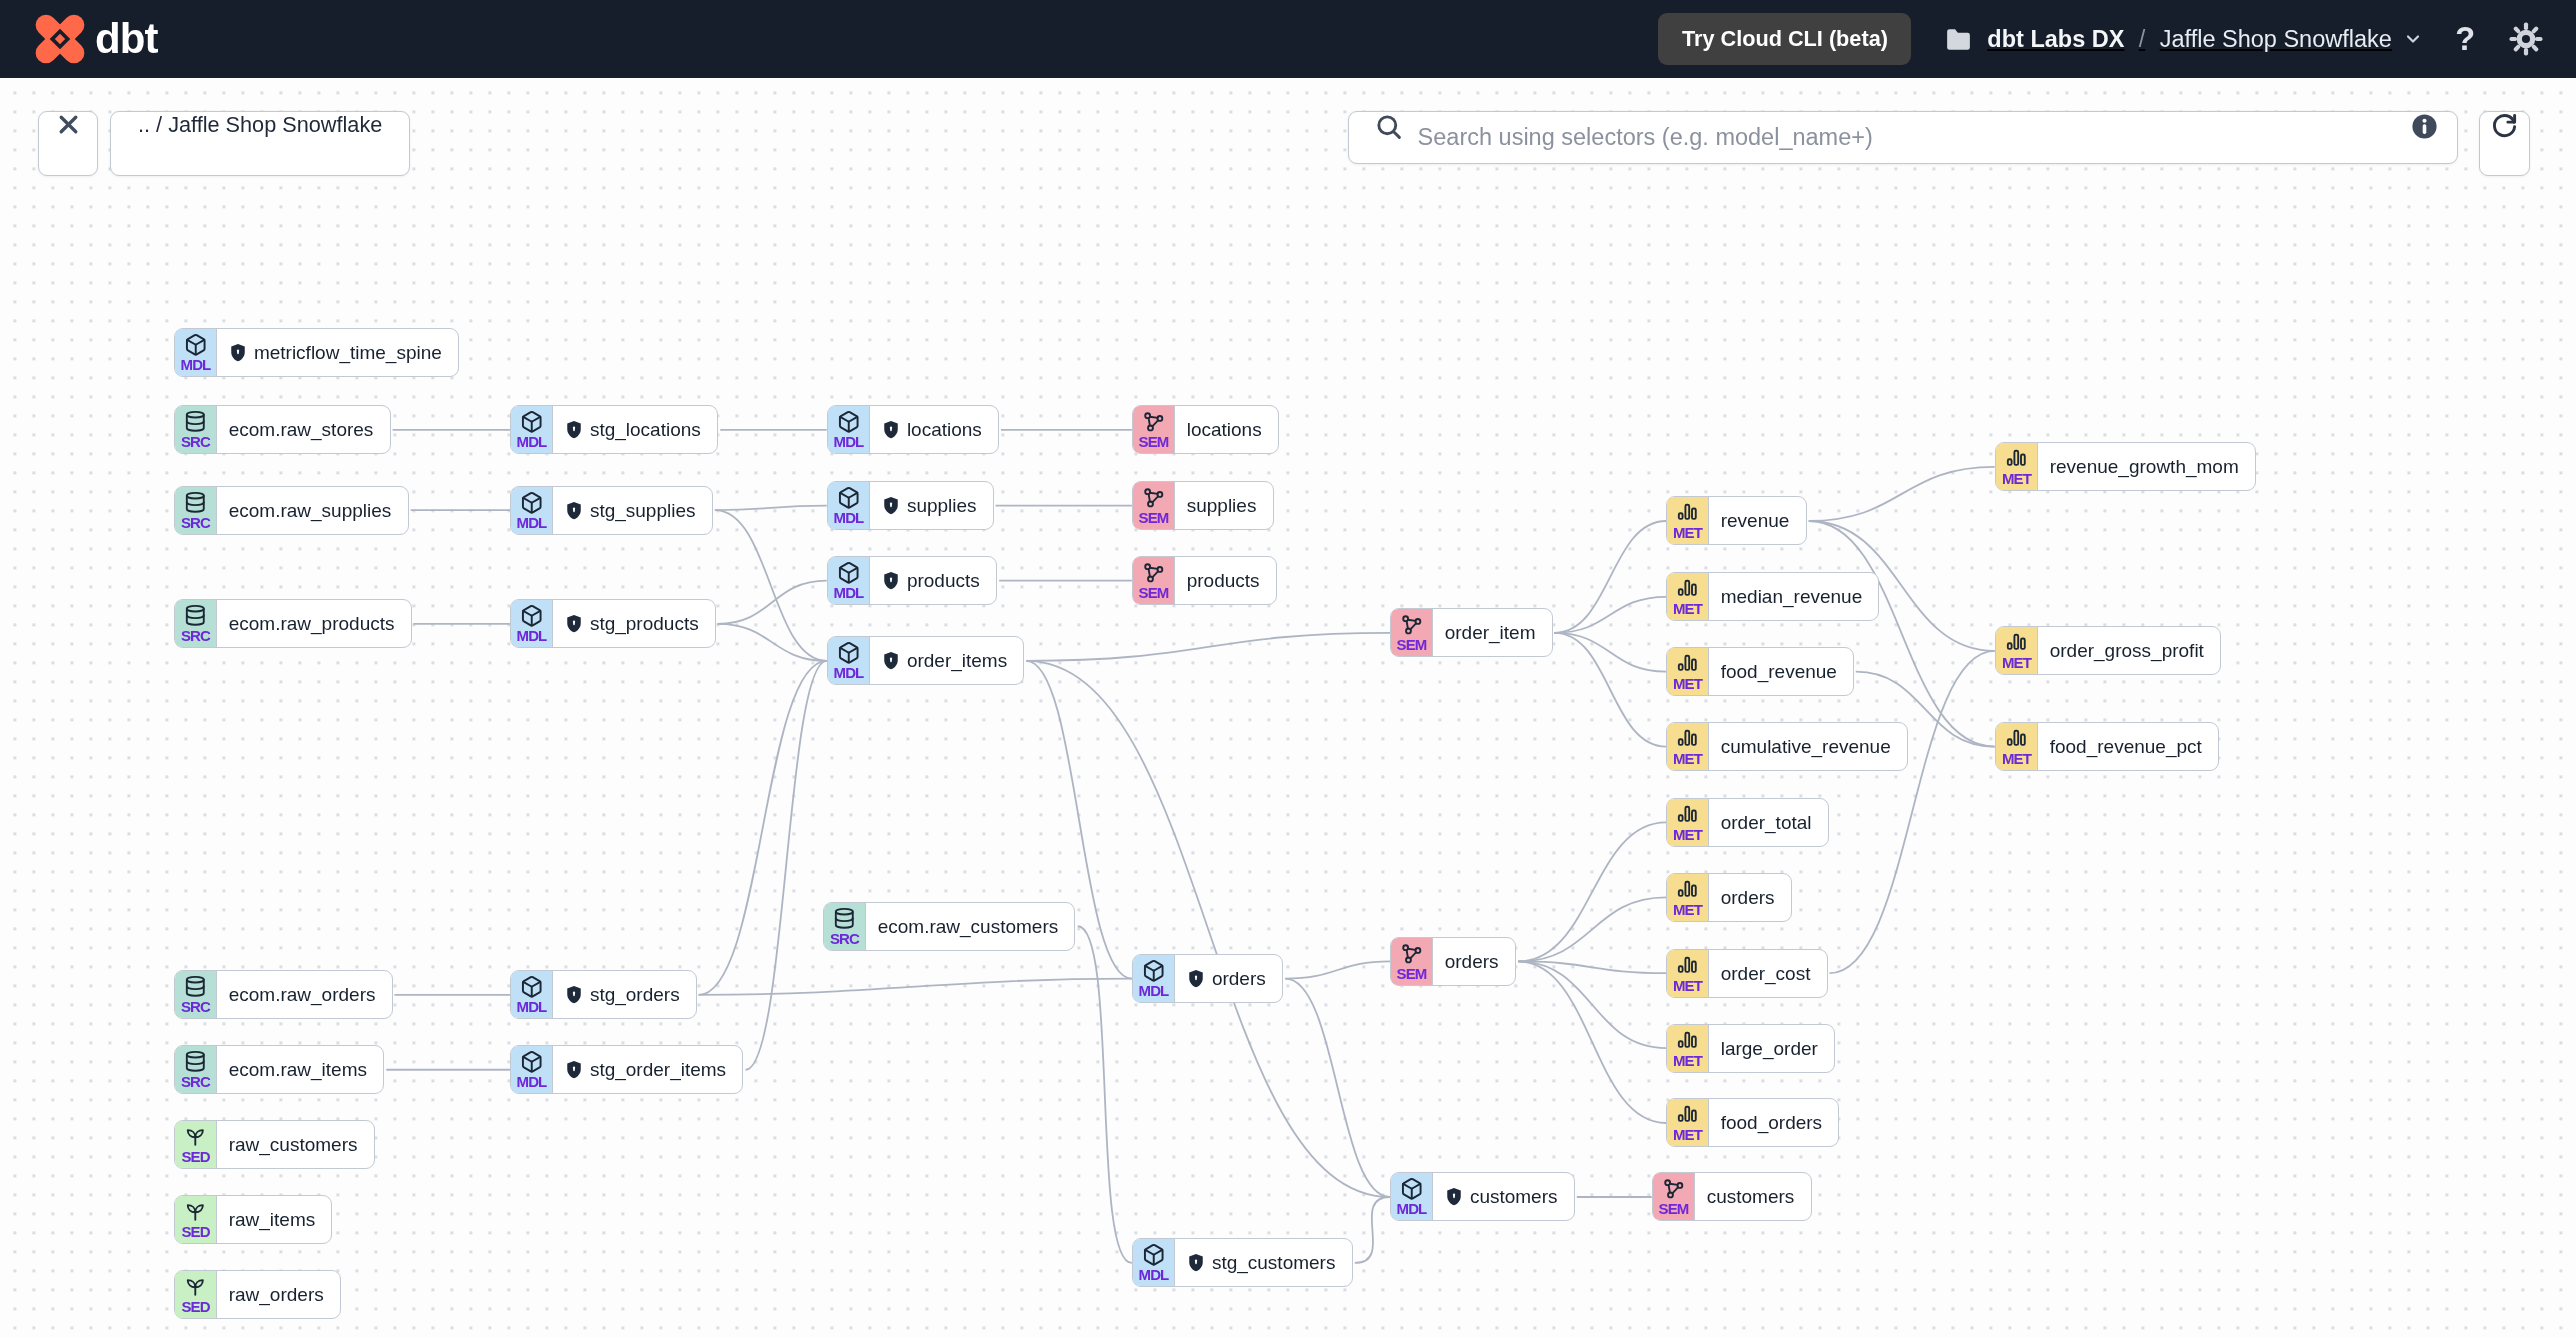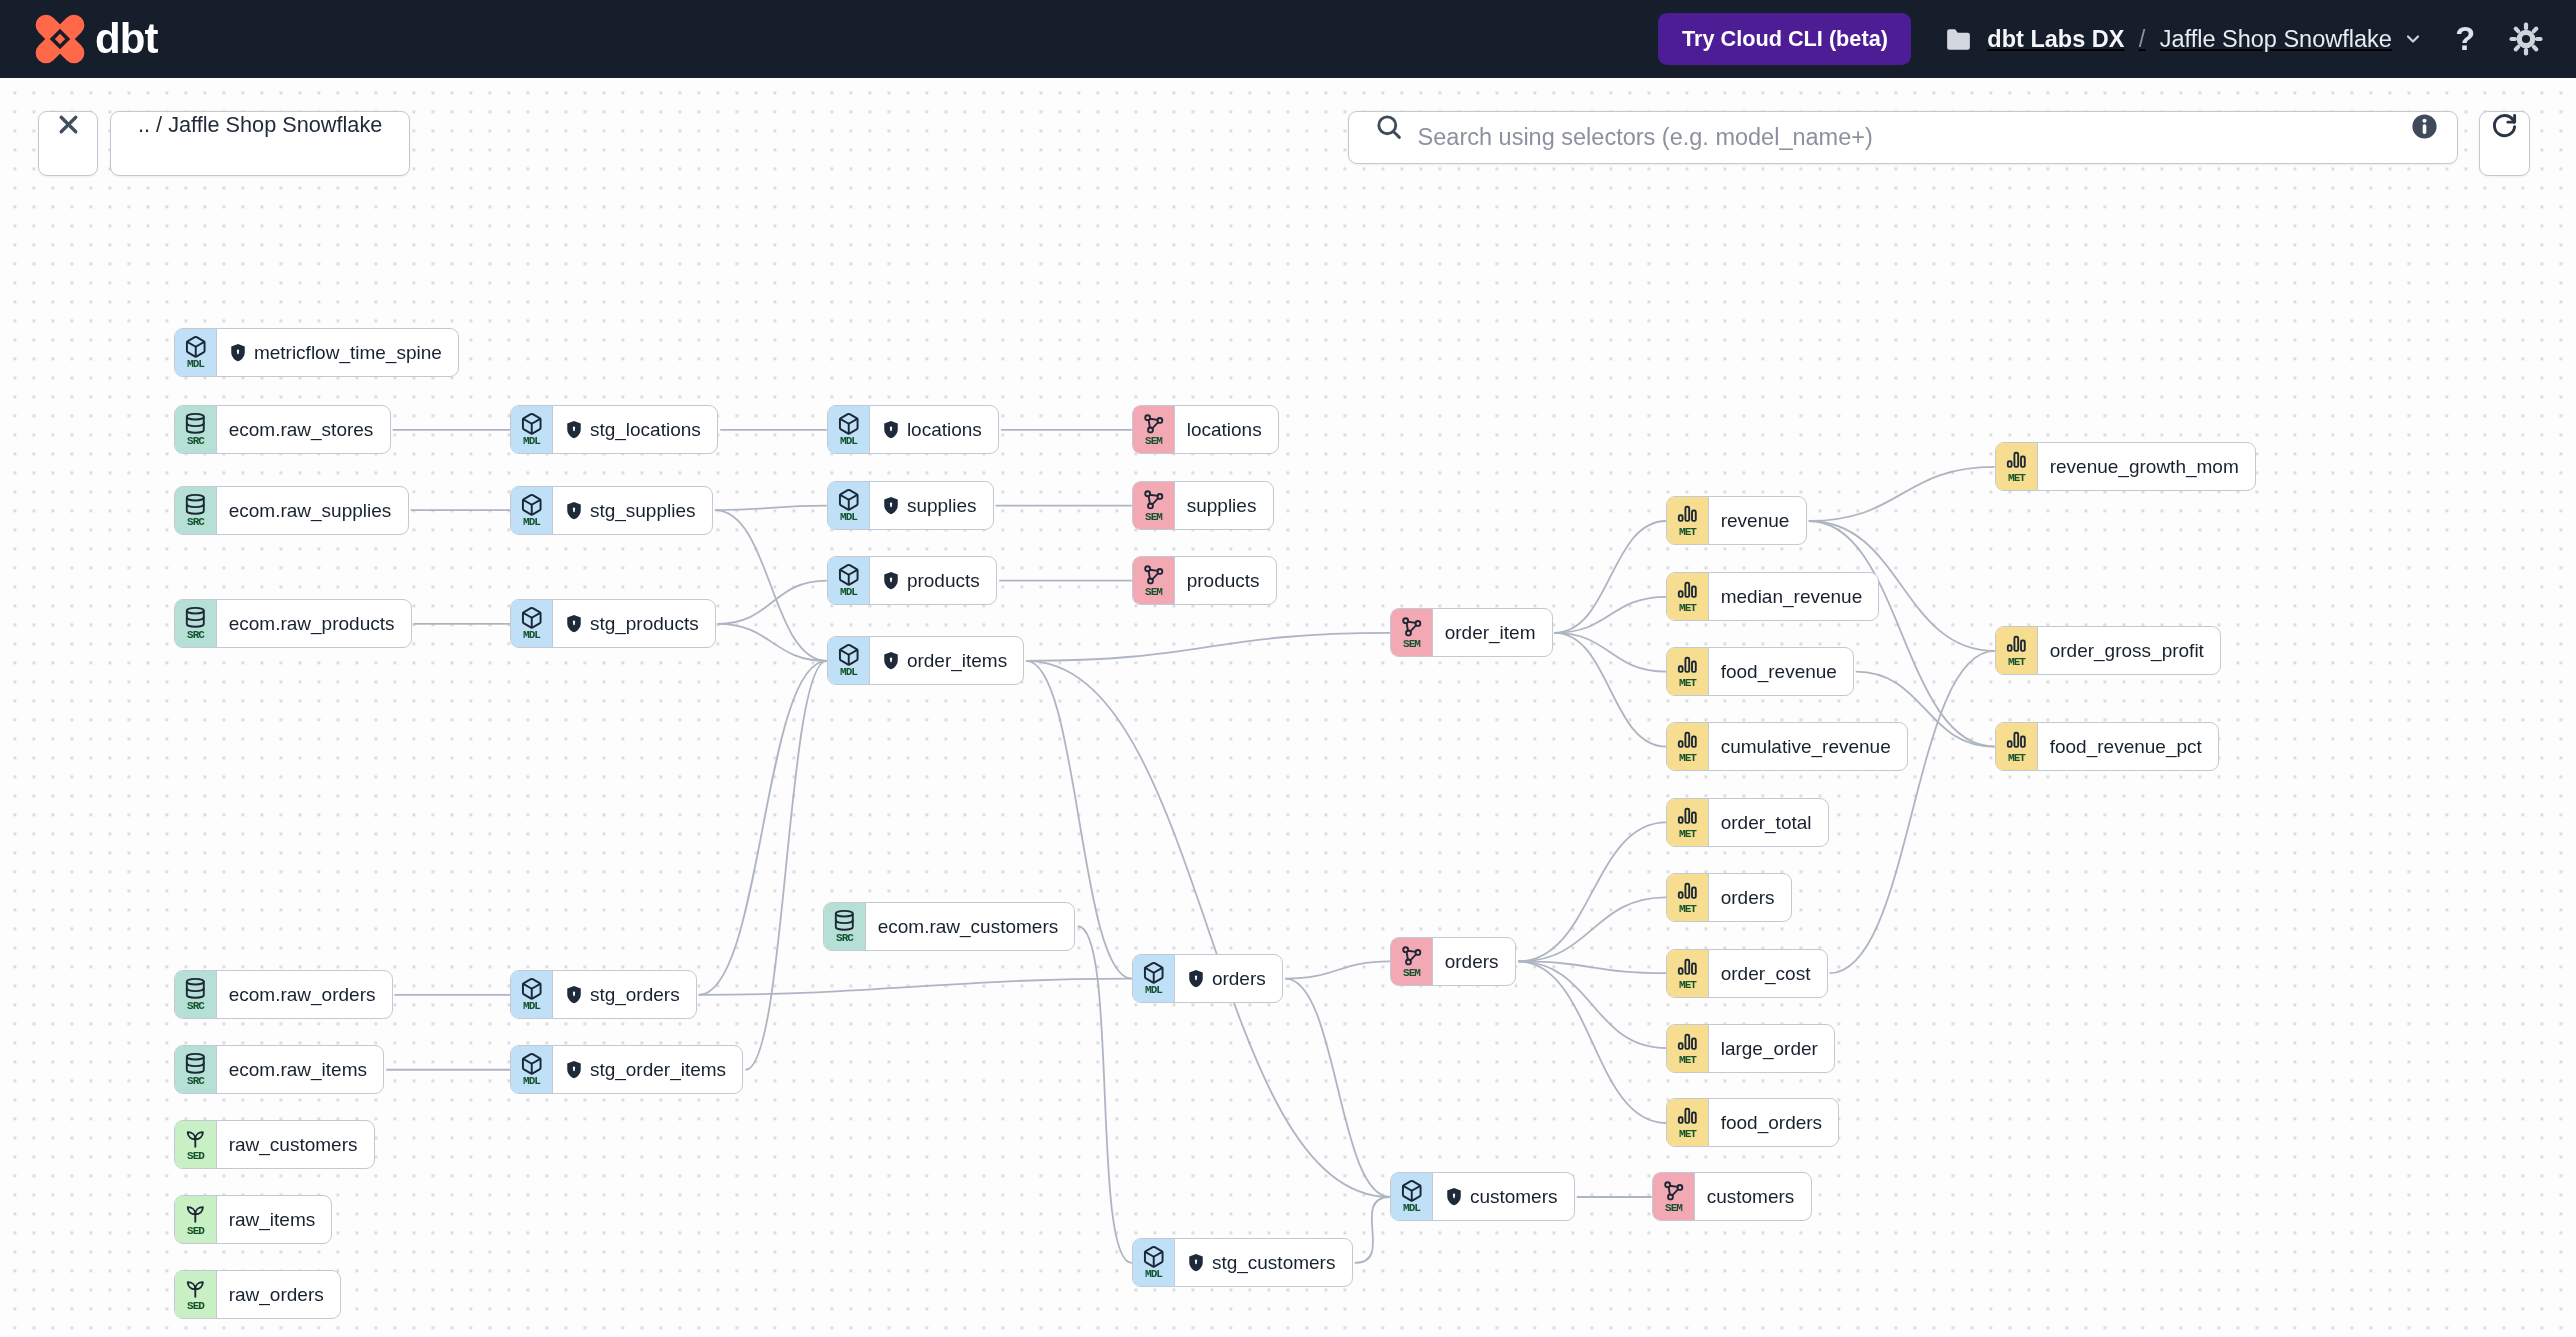--- a/index.html
+++ b/index.html
@@ -7,21 +7,21 @@
     font-family:"Liberation Sans", sans-serif; background:#fdfdfe; }
 
   
   .navbar { position:absolute; left:0; top:0; width:2576px; height:78px;
     background:#161d2b; display:flex; align-items:center; z-index:10; }
   .brand { display:flex; align-items:center; margin-left:34px; cursor:pointer; }
   .brand-text { color:#ffffff; font-size:42px; font-weight:bold; letter-spacing:-0.9px; margin-left:9px; }
   .nav-items { display:flex; align-items:center; gap:56px; margin-left:63px; }
   .nav-item { color:#eef1f5; font-size:23.5px; font-weight:bold; cursor:pointer; display:flex; align-items:center; gap:9px; }
   .nav-right { margin-left:auto; display:flex; align-items:center; gap:32.5px; margin-right:32.5px; }
-  .cta-btn { background:#4c1d95; color:#ffffff; font-size:21.7px; font-weight:bold;
+  .cta-btn { background:#404040; color:#ffffff; font-size:21.7px; font-weight:bold;
     border:none; border-radius:9px; padding:12.6px 23.5px; cursor:pointer; }
   .acct-group { display:flex; align-items:center; gap:14.4px;text-decoration:underline; }
   .acct-name { color:#f4f6f8; font-size:23.5px; font-weight:bold; }
   .path-sep { color:#8b93a1; font-size:23.5px; }
   .proj-name { color:#e9ecf1; font-size:23.5px; display:flex; align-items:center; gap:10.8px; cursor:pointer; }
   .help-q { color:#dfe3e9; font-size:32.5px; font-weight:bold; cursor:pointer; }
   .icon-btn { cursor:pointer; display:flex; align-items:center; }
 
   
   .canvas-bg { position:absolute; left:0; top:78px; width:2576px; height:1260px;
@@ -42,22 +42,22 @@
     font-family:"Liberation Sans", sans-serif; background:transparent; }
   .search-input::placeholder { color:#8b919e; }
   .refresh-card { left:2479px; top:111px; width:51px; height:65px; justify-content:center; cursor:pointer; }
 
   
   .node { position:absolute; height:49px; display:inline-flex; align-items:stretch;
     background:#ffffff; border:1.8px solid #c2c9d2; border-radius:9px; cursor:pointer;
     pointer-events:auto; white-space:nowrap; }
   .badge { width:42px; flex:0 0 42px; border-right:1.8px solid #c2c9d2; border-radius:7.2px 0 0 7.2px;
     display:flex; flex-direction:column; align-items:center; justify-content:center; gap:0.9px; }
-  .btype { font-family:Liberation Mono, monospace; font-size:11px; font-weight:bold;
-    color:#14532d; letter-spacing:-0.9px; line-height:1; }
+  .btype { font-family:Liberation Sans, sans-serif; font-size:15px; font-weight:bold;
+    color:#6d28d9; letter-spacing:-0.9px; line-height:1; }
   .bicon { display:flex; }
   .nbody { display:flex; align-items:center; padding:0 16.2px 0 11.7px; gap:7.2px; }
   .nlabel { font-size:19px; color:#18222f; font-weight:500; }
   .shield { display:flex; }
 </style>
 </head>
 <body>
 
 <header class="navbar">
   <div class="brand">

